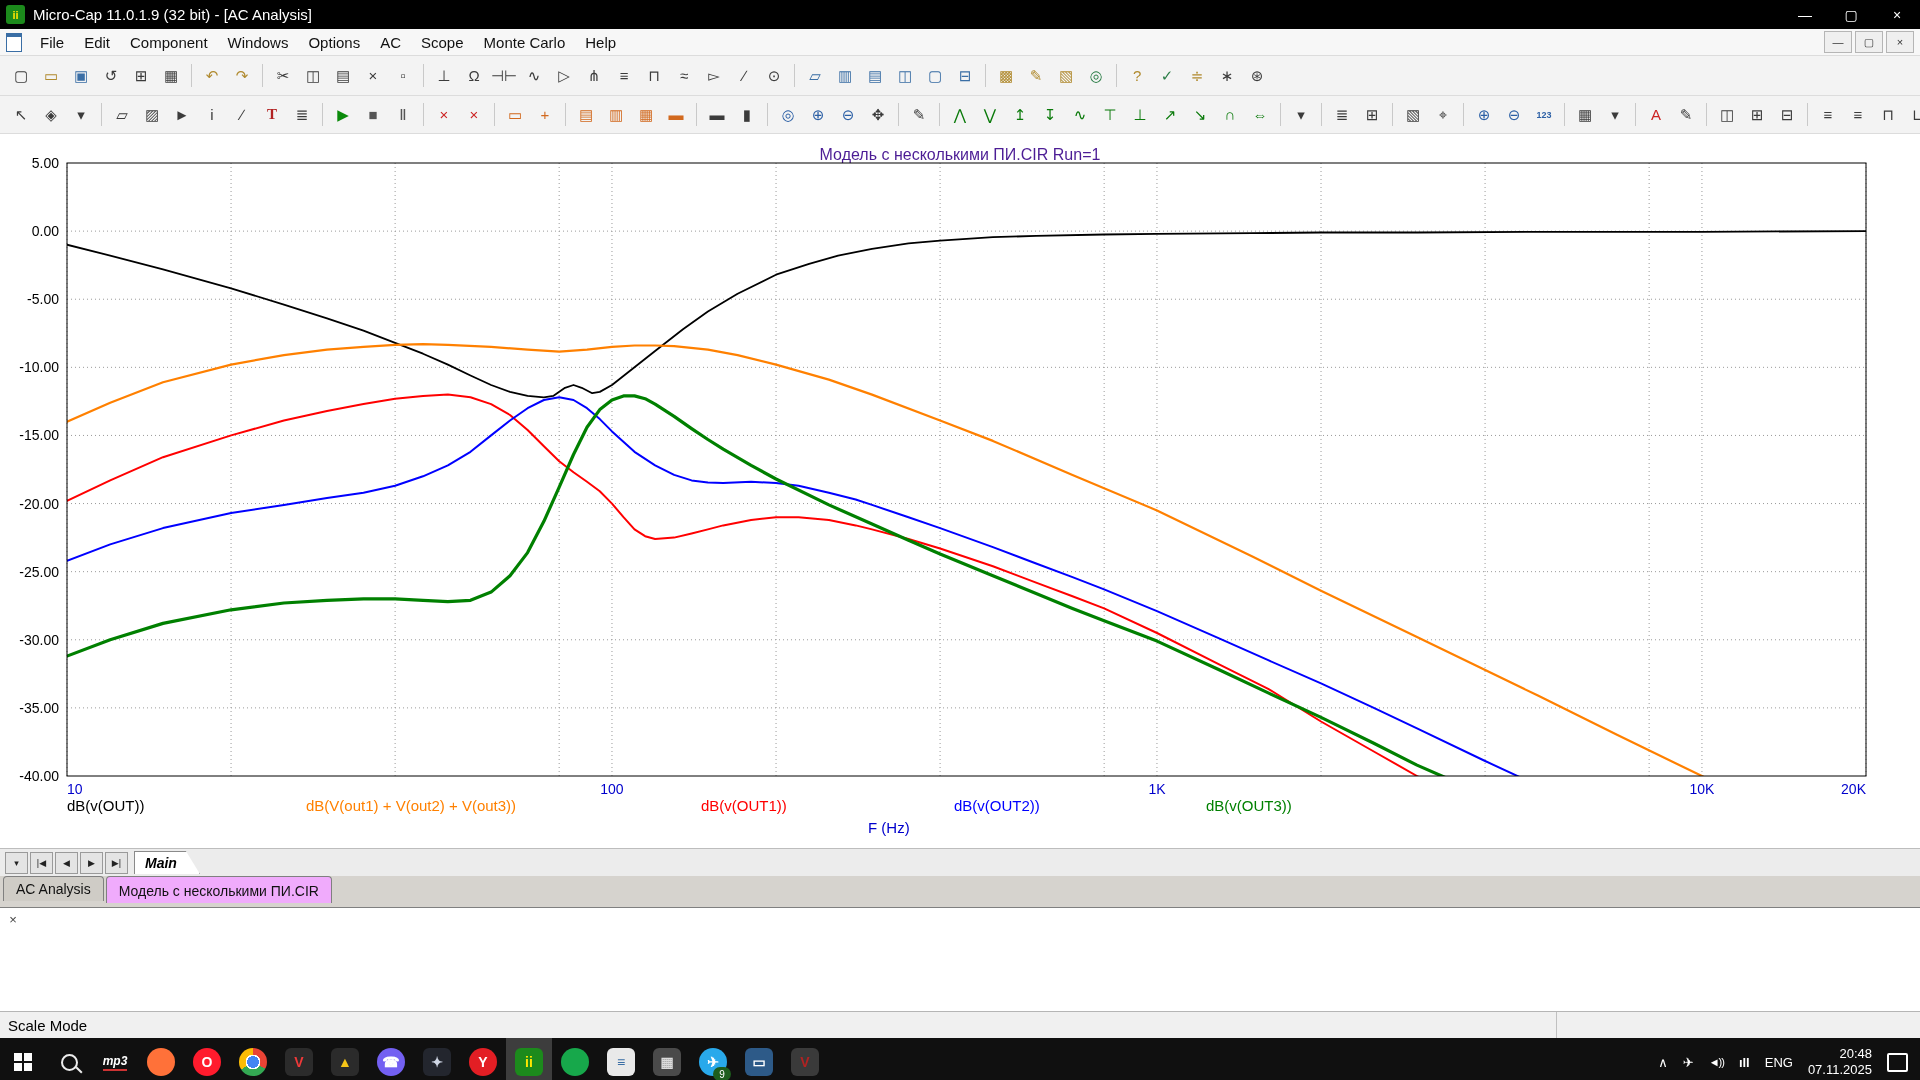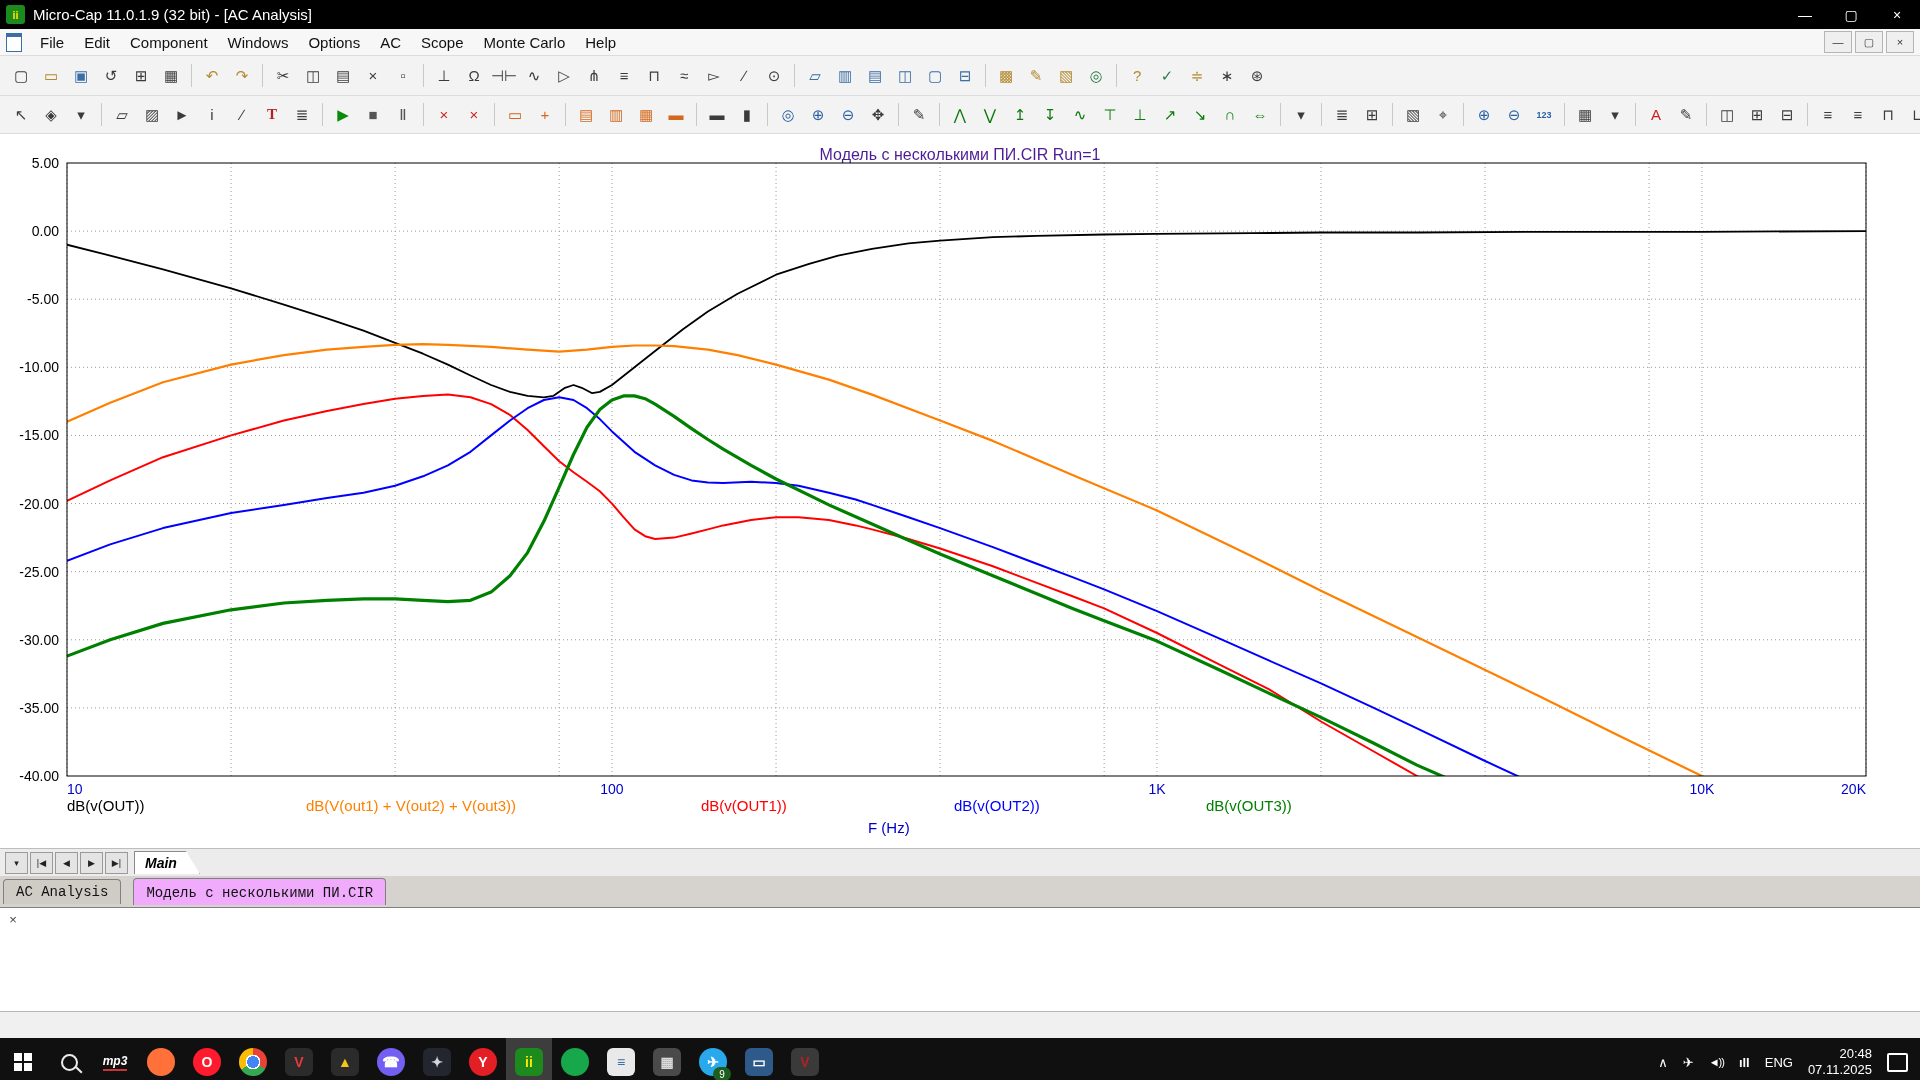--- a/index.html
+++ b/index.html
@@ -45,21 +45,21 @@
   
   .tabstrip{height:27px;flex:0 0 27px;background:#ececec;border-top:1px solid #bdbdbd;display:flex;align-items:center;padding-left:3px;}
   .nav-btn{width:21px;height:20px;background:#e4e4e4;border:1px solid #9a9a9a;margin-left:2px;display:flex;
            align-items:center;justify-content:center;font-size:9px;color:#222;}
   .page-tab{margin-left:6px;height:22px;padding:0 22px 0 10px;background:#fff;border:1px solid #8a8a8a;border-bottom:none;
             font-weight:bold;font-style:italic;font-size:14px;display:flex;align-items:center;
             clip-path:polygon(0 0,calc(100% - 14px) 0,100% 100%,0 100%);}
   .tabstrip-fill{flex:1;height:100%;border-bottom:1px solid #bdbdbd;}
 
   
-  .filetabs{height:31px;flex:0 0 31px;background:#d6d3ce;display:flex;align-items:center;padding-left:3px;gap:12px;font-family:Liberation Mono, monospace;}
+  .filetabs{height:31px;flex:0 0 31px;background:#d6d3ce;display:flex;align-items:flex-start;padding-left:3px;gap:2px;}
   .file-tab{padding:4px 12px;font-size:14px;color:#111;background:#cfccc6;border:1px solid #808080;border-bottom:none;
             border-radius:4px 4px 0 0;}
   .file-tab.selected{background:#f0abfc;position:relative;z-index:2;padding-top:6px;}
 
   
   .dock-panel{height:103px;flex:0 0 103px;background:#fff;border-top:1px solid #808080;position:relative;}
   .panel-close{position:absolute;top:3px;left:5px;width:16px;height:16px;display:flex;align-items:center;justify-content:center;
                color:#444;font-size:13px;}
 
   
@@ -332,20 +332,21 @@
   <div class="filetabs" id="filetabs">
       <span class="file-tab">AC Analysis</span>
       <span class="file-tab selected">Модель с несколькими ПИ.CIR</span>
     </div>
 
   <div class="dock-panel">
     <span class="panel-close">×</span>
   </div>
 
   <div class="statusbar">
+    <div class="status-cell1">Scale Mode</div>
     <div class="status-cell2"></div>
   </div>
 
   <div class="taskbar">
     <div class="task-btn">
       <span class="win-logo">
           <span></span>
           <span></span>
           <span></span>
           <span></span>

